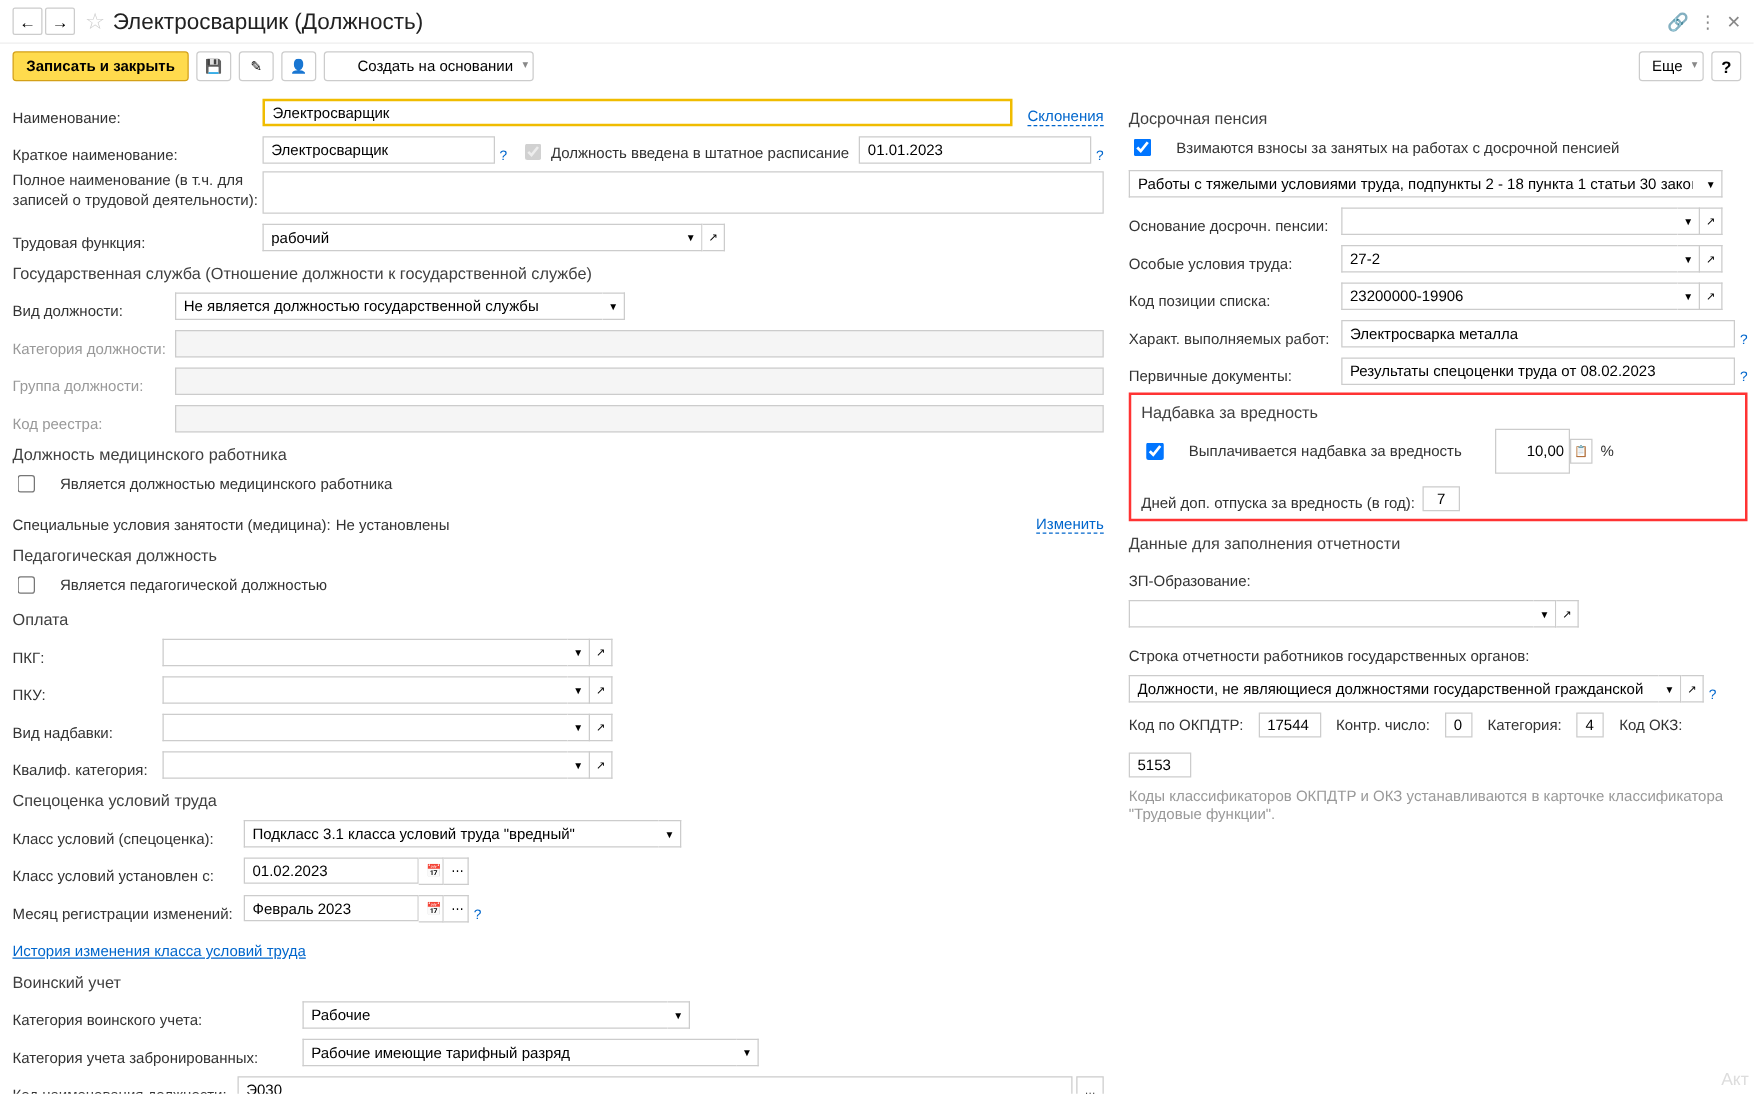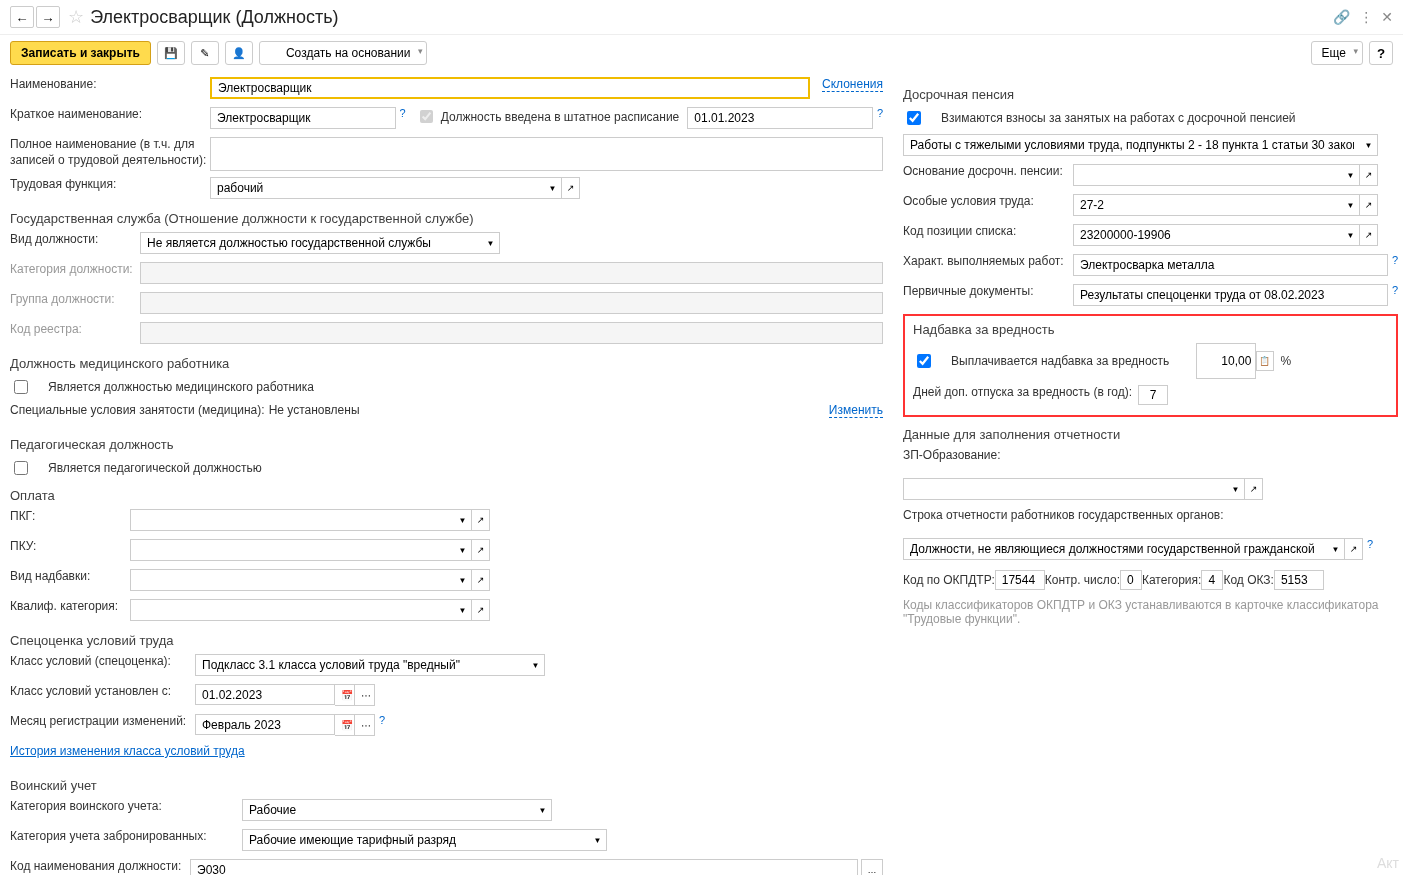--- a/index.html
+++ b/index.html
@@ -137,21 +137,21 @@
       gap: 20px;
     }
     .col-left {
       flex: 0 0 690px;
     }
     .col-right {
       flex: 1;
     }
     .form-row {
       display: flex;
-      align-items: flex-start;
+      align-items: flex-end;
       margin-bottom: 6px;
       min-height: 24px;
     }
     .form-label {
       flex: 0 0 200px;
       font-size: 12px;
     }
     .form-label-sm {
       flex: 0 0 130px;
       font-size: 12px;
@@ -264,21 +264,21 @@
       width: 30px;
       border: 1px solid #ccc;
       padding: 2px 4px;
       height: 20px;
       font-size: 12px;
       text-align: center;
     }
     .inline-codes {
       display: flex;
       align-items: center;
-      gap: 0;
+      gap: 12px;
       margin-top: 8px;
       flex-wrap: wrap;
     }
     .code-label {
       font-size: 12px;
     }
     .code-input {
       border: 1px solid #ccc;
       padding: 2px 6px;
       height: 20px;

